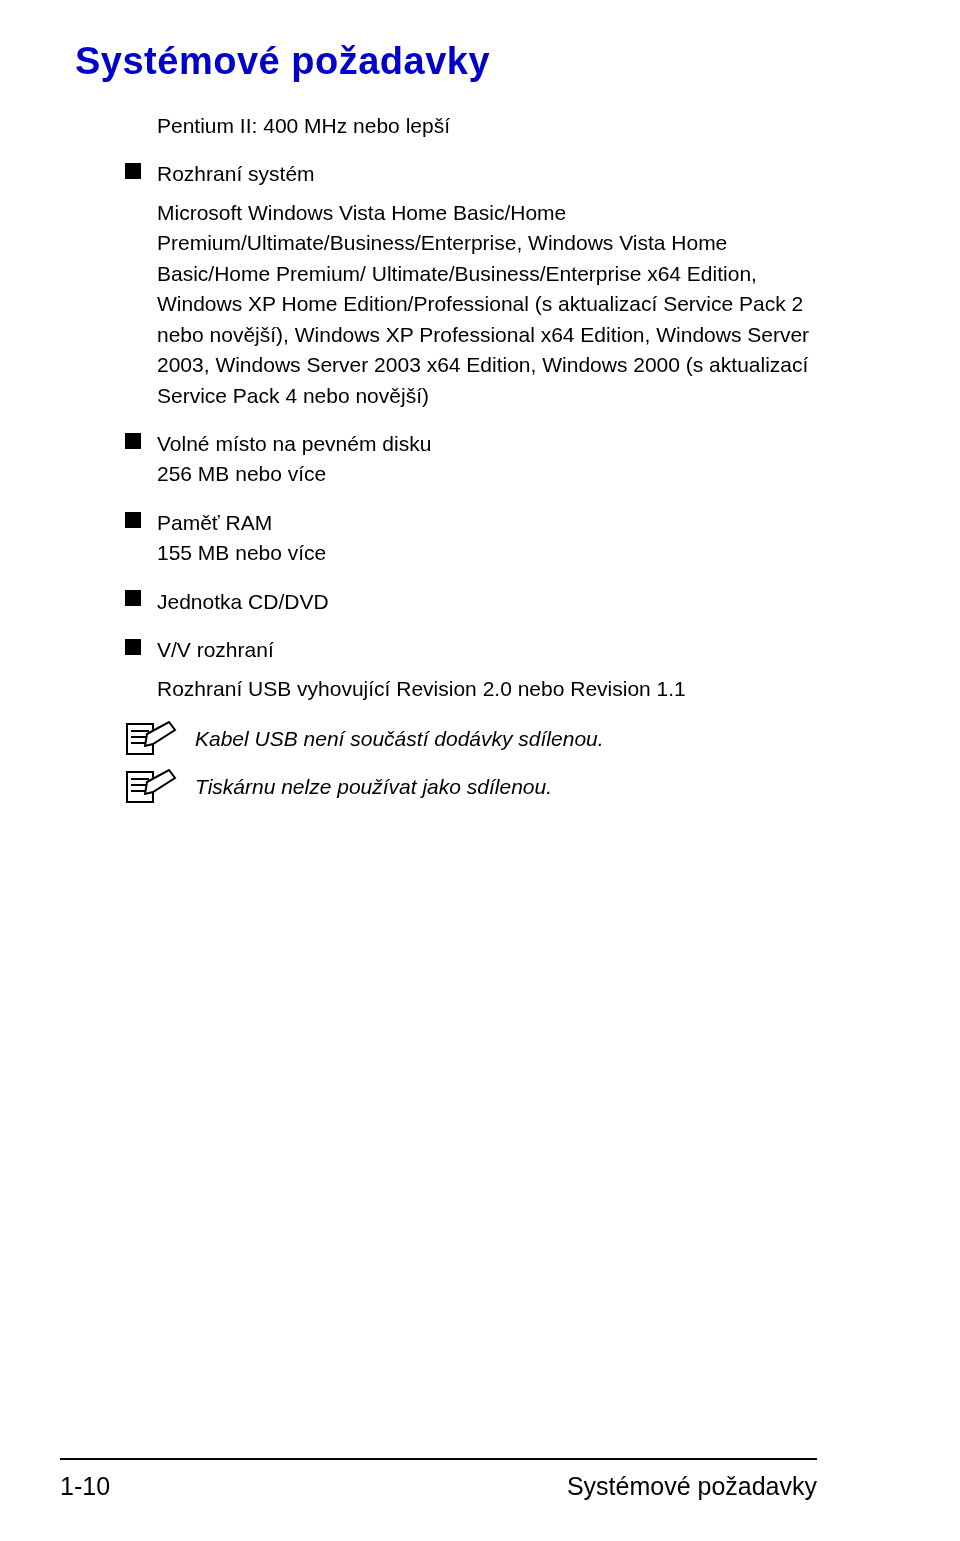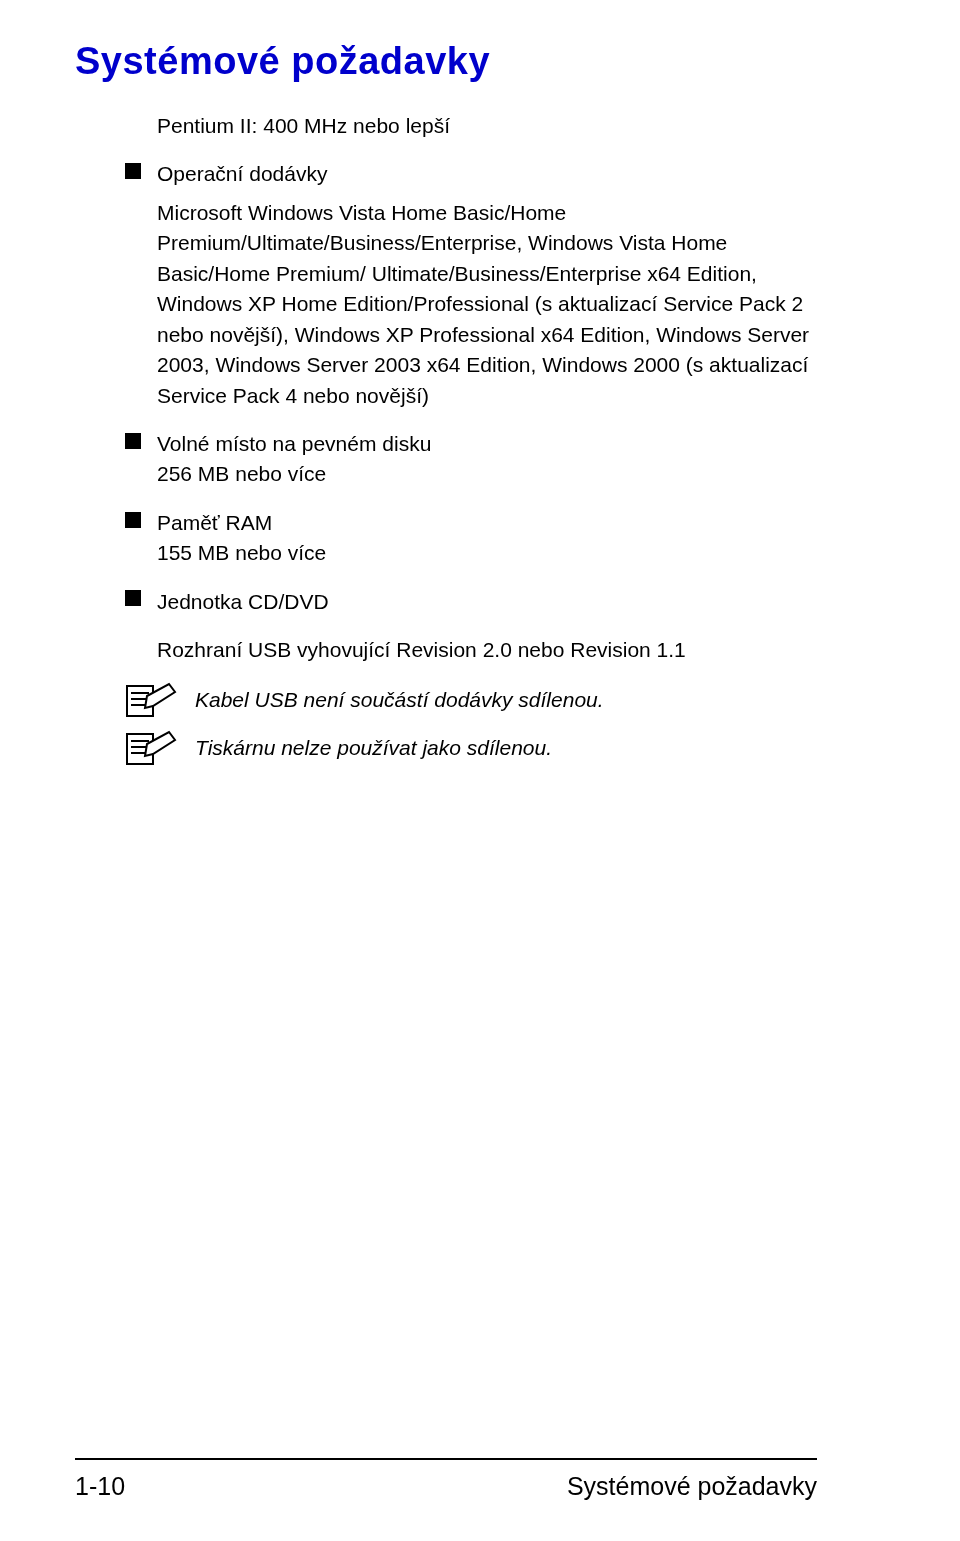--- a/index.html
+++ b/index.html
@@ -60,21 +60,21 @@
     align-items: center;
   }
   .noteicon {
     position: absolute;
     left: 0;
     top: -2px;
   }
   .footer {
     position: absolute;
     bottom: 40px;
-    left: 75px;
+    left: 60px;
     right: 75px;
     border-top: 2px solid #000;
     display: flex;
     justify-content: space-between;
     padding-top: 12px;
     font-size: 25px;
   }
   .footer-left { }
   .footer-right { }
 </style>
@@ -84,41 +84,45 @@
 <div class="page">
 
   <h1 class="page-title">Systémové požadavky</h1>
 
   <div class="content">
 
     <div class="detail">Pentium II: 400 MHz nebo lepší</div>
 
     <div class="sqitem">
       <span class="sqbullet"></span>
-      <span class="heading">Operační dodávky</span>
+      <span class="heading">Rozhraní systém</span>
     </div>
     <div class="detail">Microsoft Windows Vista Home Basic/Home Premium/Ultimate/Business/Enterprise, Windows Vista Home Basic/Home Premium/ Ultimate/Business/Enterprise x64 Edition, Windows XP Home Edition/Professional (s aktualizací Service Pack 2 nebo novější), Windows XP Professional x64 Edition, Windows Server 2003, Windows Server 2003 x64 Edition, Windows 2000 (s aktualizací Service Pack 4 nebo novější)</div>
 
     <div class="sqitem" style="margin-bottom:18px;">
       <span class="sqbullet"></span>
       <span class="heading">Volné místo na pevném disku</span><br>
       <span>256 MB nebo více</span>
     </div>
 
     <div class="sqitem" style="margin-bottom:18px;">
       <span class="sqbullet"></span>
       <span class="heading">Paměť RAM</span><br>
       <span>155 MB nebo více</span>
     </div>
 
     <div class="sqitem" style="margin-bottom:18px;">
       <span class="sqbullet"></span>
       <span class="heading">Jednotka CD/DVD</span>
     </div>
 
+    <div class="sqitem">
+      <span class="sqbullet"></span>
+      <span class="heading">V/V rozhraní</span>
+    </div>
     <div class="detail">Rozhraní USB vyhovující Revision 2.0 nebo Revision 1.1</div>
 
     <div class="noteitem">
       <span class="noteicon">
         <svg width="52" height="36" viewBox="0 0 52 36">
           <rect x="2" y="4" width="26" height="30" fill="none" stroke="#000" stroke-width="2"></rect>
           <line x1="6" y1="11" x2="24" y2="11" stroke="#000" stroke-width="2"></line>
           <line x1="6" y1="17" x2="24" y2="17" stroke="#000" stroke-width="2"></line>
           <line x1="6" y1="23" x2="24" y2="23" stroke="#000" stroke-width="2"></line>
           <path d="M 22 14 L 44 2 L 50 10 L 28 24 L 20 26 L 22 14 Z" fill="#fff" stroke="#000" stroke-width="2"></path>

